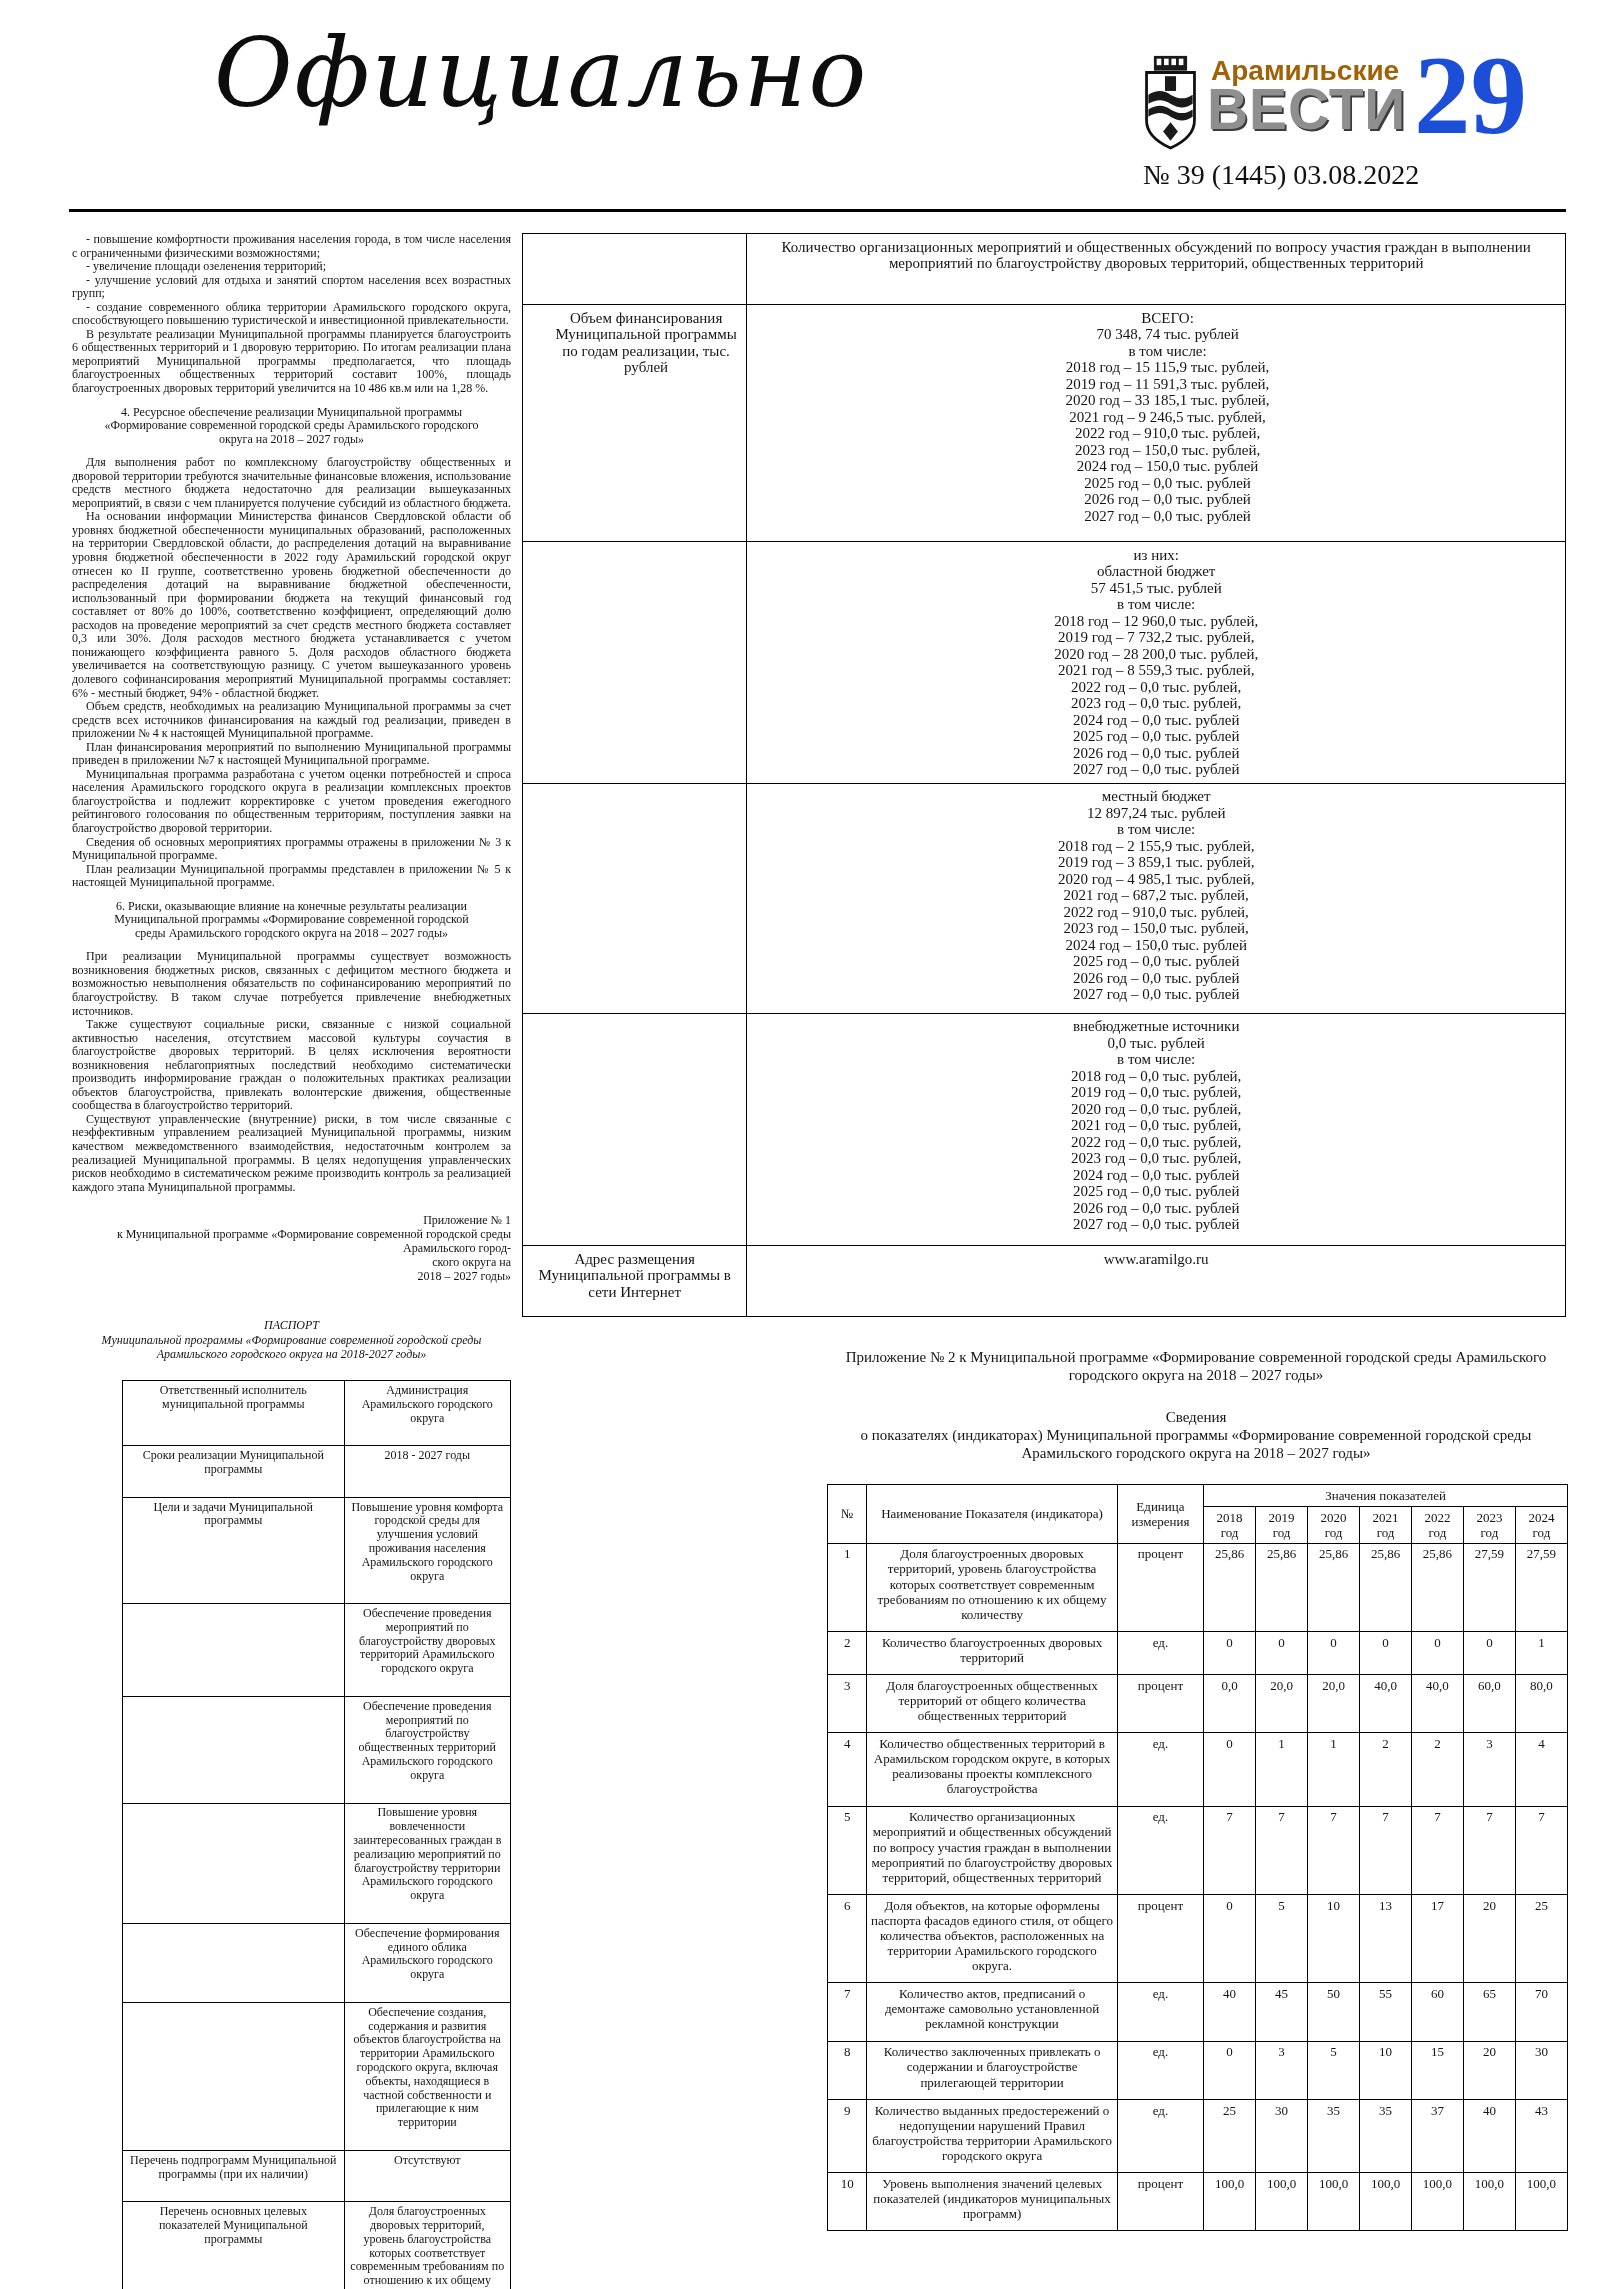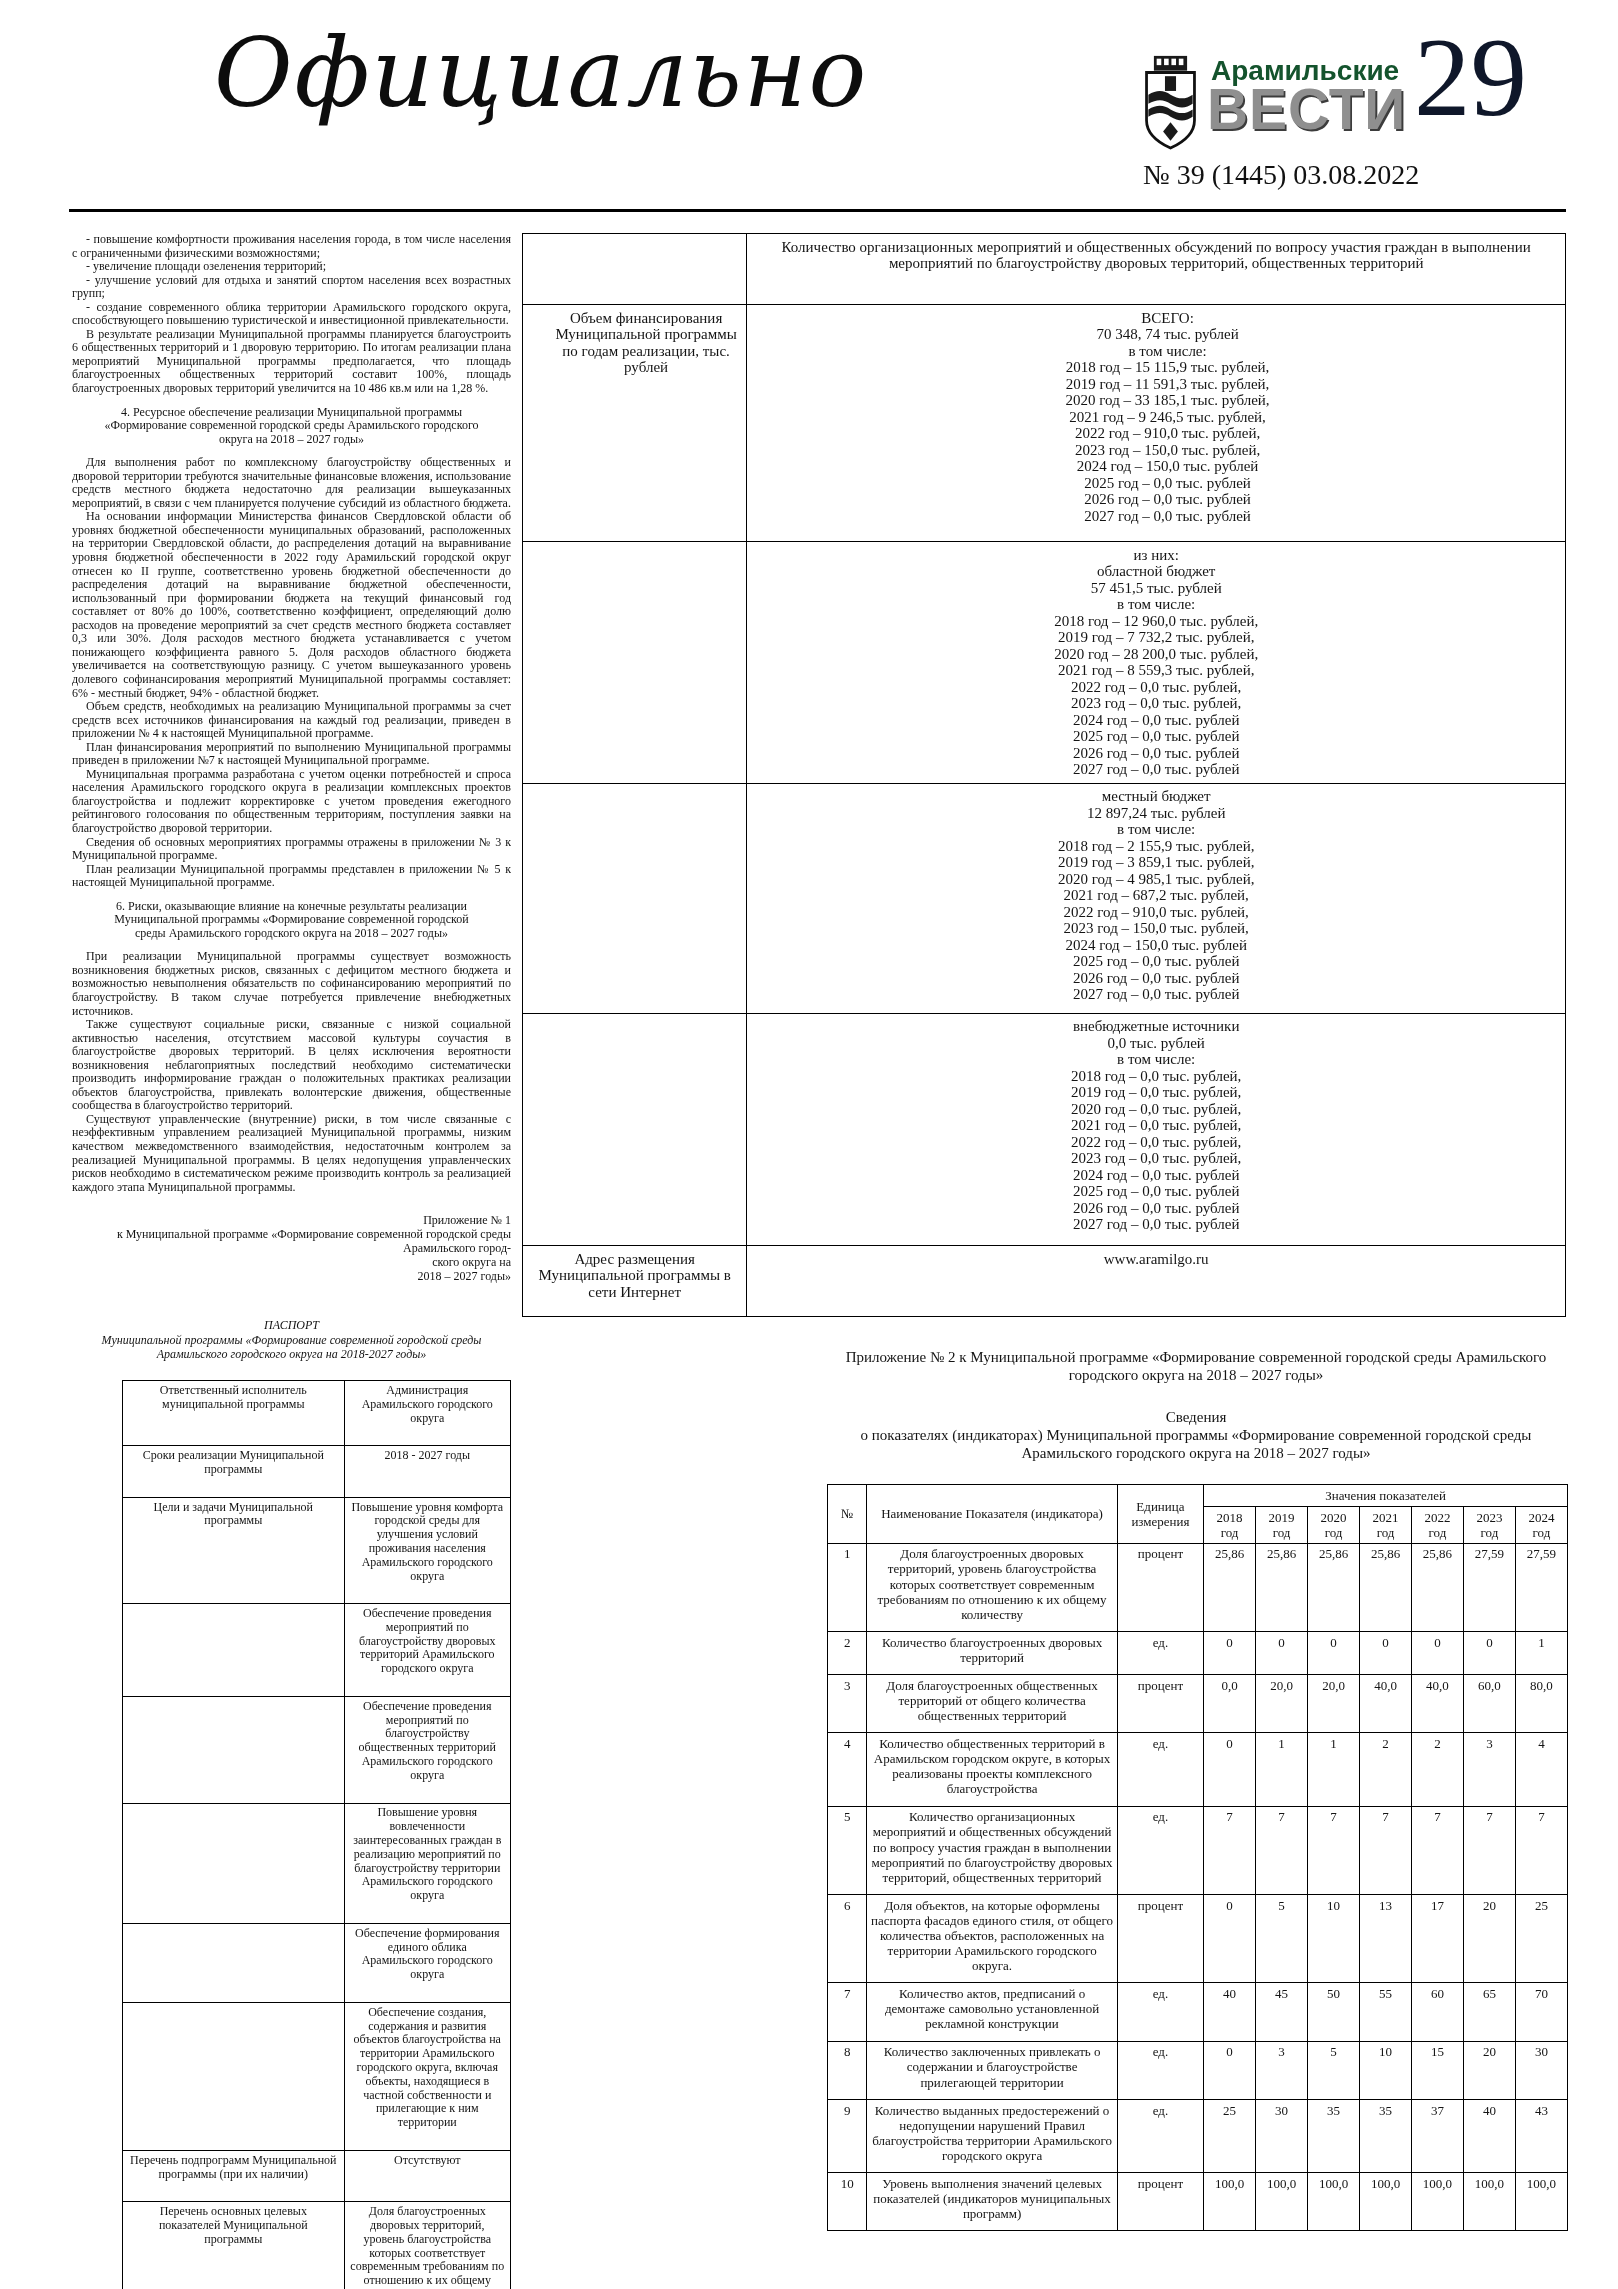--- a/index.html
+++ b/index.html
@@ -13,30 +13,30 @@
   .masthead{position:absolute;left:0;top:0;width:1619px;height:212px;}
   .section-script{
     position:absolute;left:214px;top:16.6px;width:646px;
     font-family:"DejaVu Serif", serif;font-style:italic;font-weight:500;
     font-size:96px;letter-spacing:1.8px;color:#0d0d0d;white-space:nowrap;
   }
   .brand{position:absolute;left:1141px;top:48px;width:240px;}
   .arms{position:absolute;left:0px;top:5.5px;}
   .brand-top{
     position:absolute;left:70px;top:7.4px;
-    font-family:"Liberation Sans", sans-serif;font-weight:bold;font-size:28px;color:#14532d;white-space:nowrap;
+    font-family:"Liberation Sans", sans-serif;font-weight:bold;font-size:28px;color:#a16207;white-space:nowrap;
   }
   .brand-main{
     position:absolute;left:66px;top:33px;
     font-family:"Liberation Sans", sans-serif;font-weight:bold;font-size:57px;line-height:1;
     color:#8f8f8f;text-shadow:1.8px 1.8px 0 #3c3c3c;letter-spacing:0.9px;white-space:nowrap;
   }
   .page-big-number{
-    position:absolute;left:1414px;top:20px;
-    font-family:"Liberation Serif", serif;font-weight:normal;font-size:113px;line-height:1;color:#0f172a;
+    position:absolute;left:1414px;top:38px;
+    font-family:"Liberation Serif", serif;font-weight:bold;font-size:113px;line-height:1;color:#1d4ed8;
   }
   .issue-line{
     position:absolute;left:1143px;top:159px;
     font-size:28px;color:#111;white-space:nowrap;
   }
   .head-rule{position:absolute;left:69px;top:209px;width:1497px;height:2.8px;background:#000;}
   
   .col-left{position:absolute;left:72px;top:233px;width:439px;}
   .col-right{position:absolute;left:522px;top:233px;width:1044px;}
   

